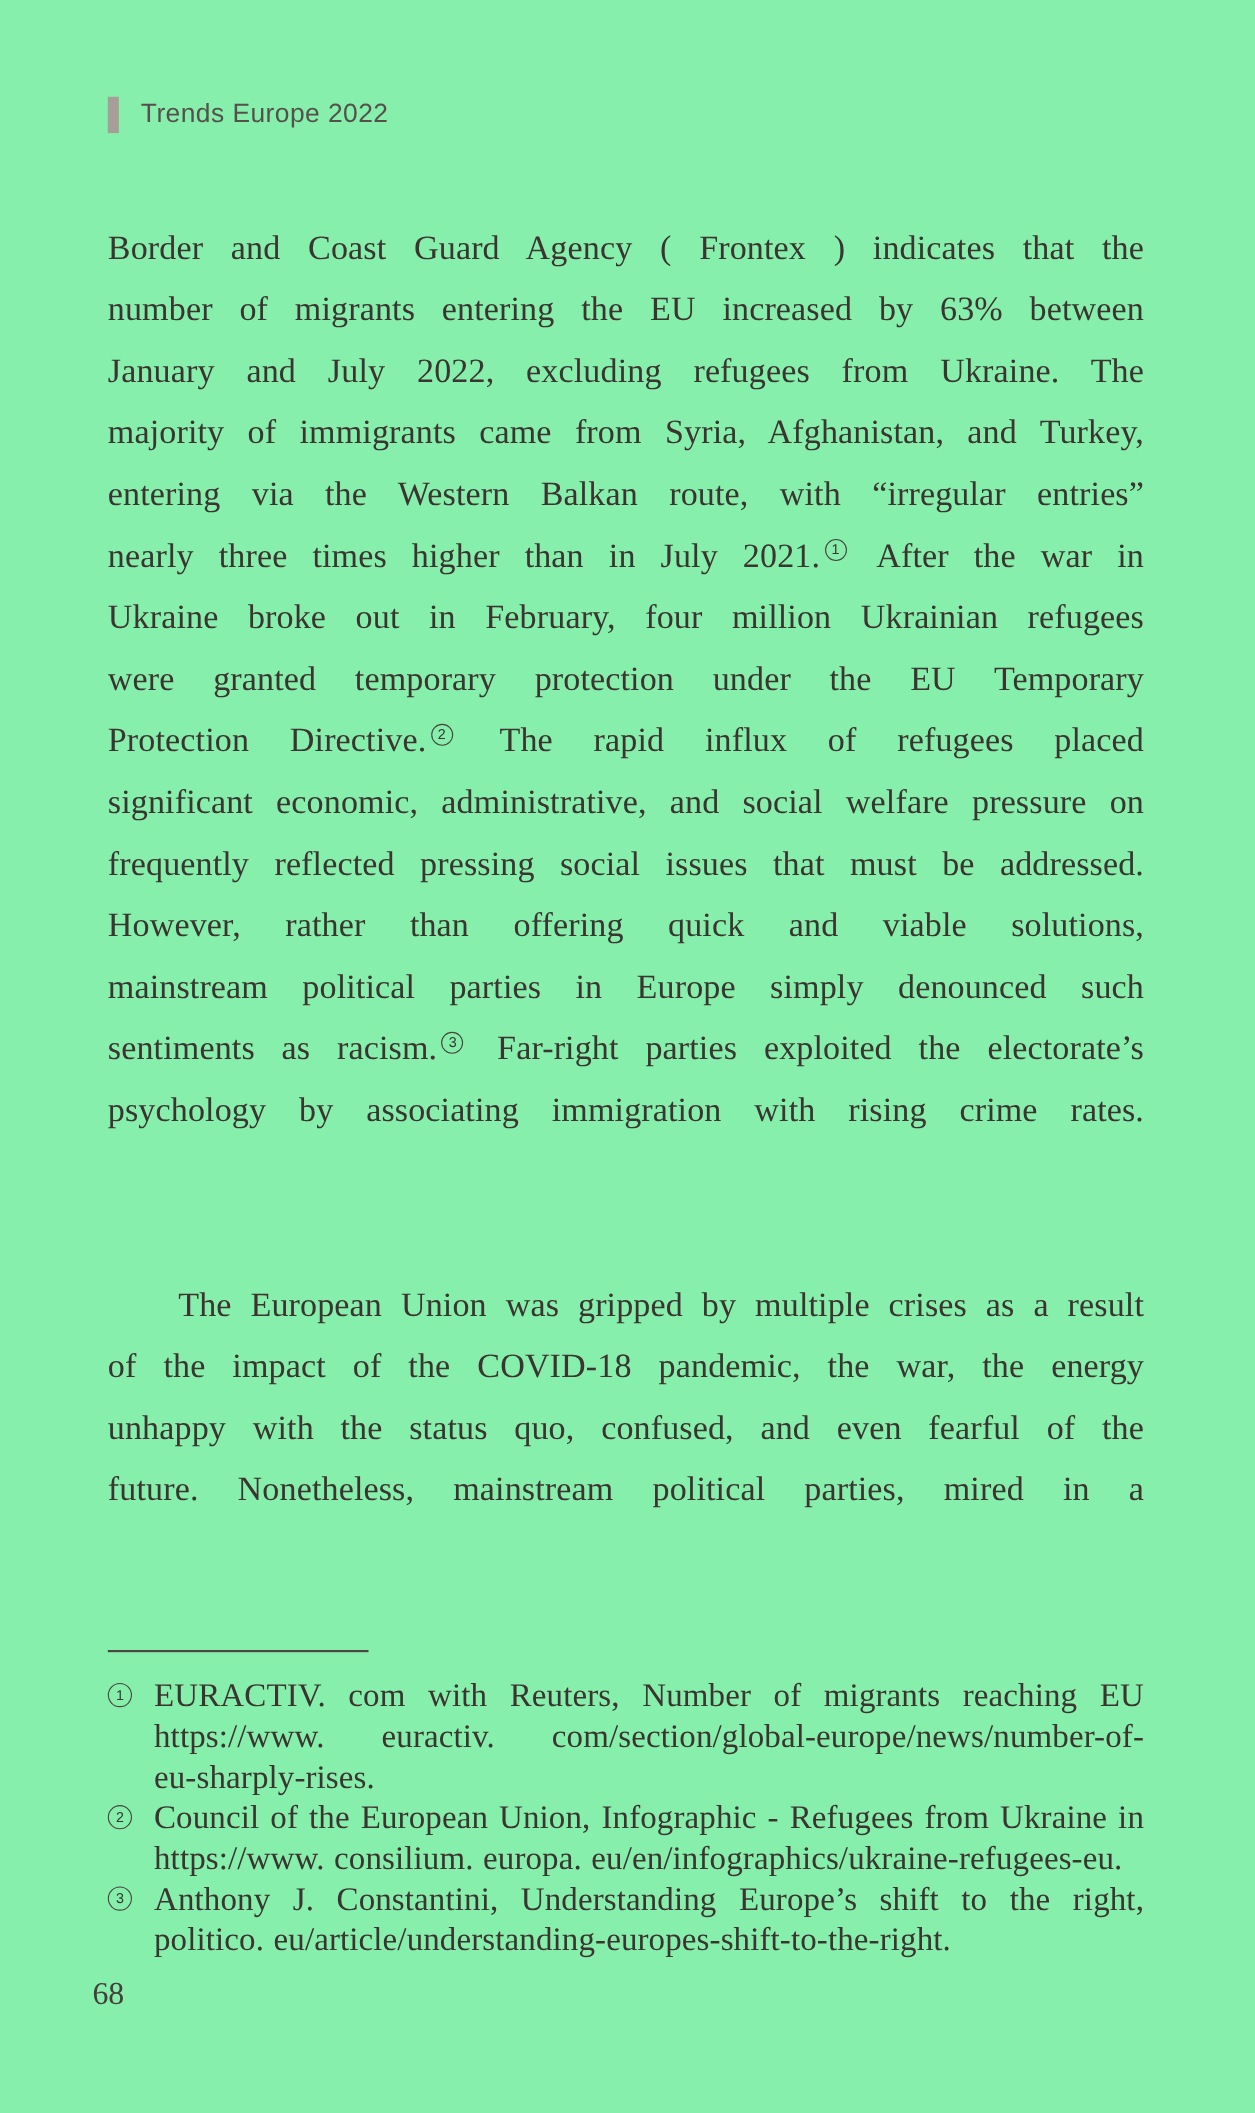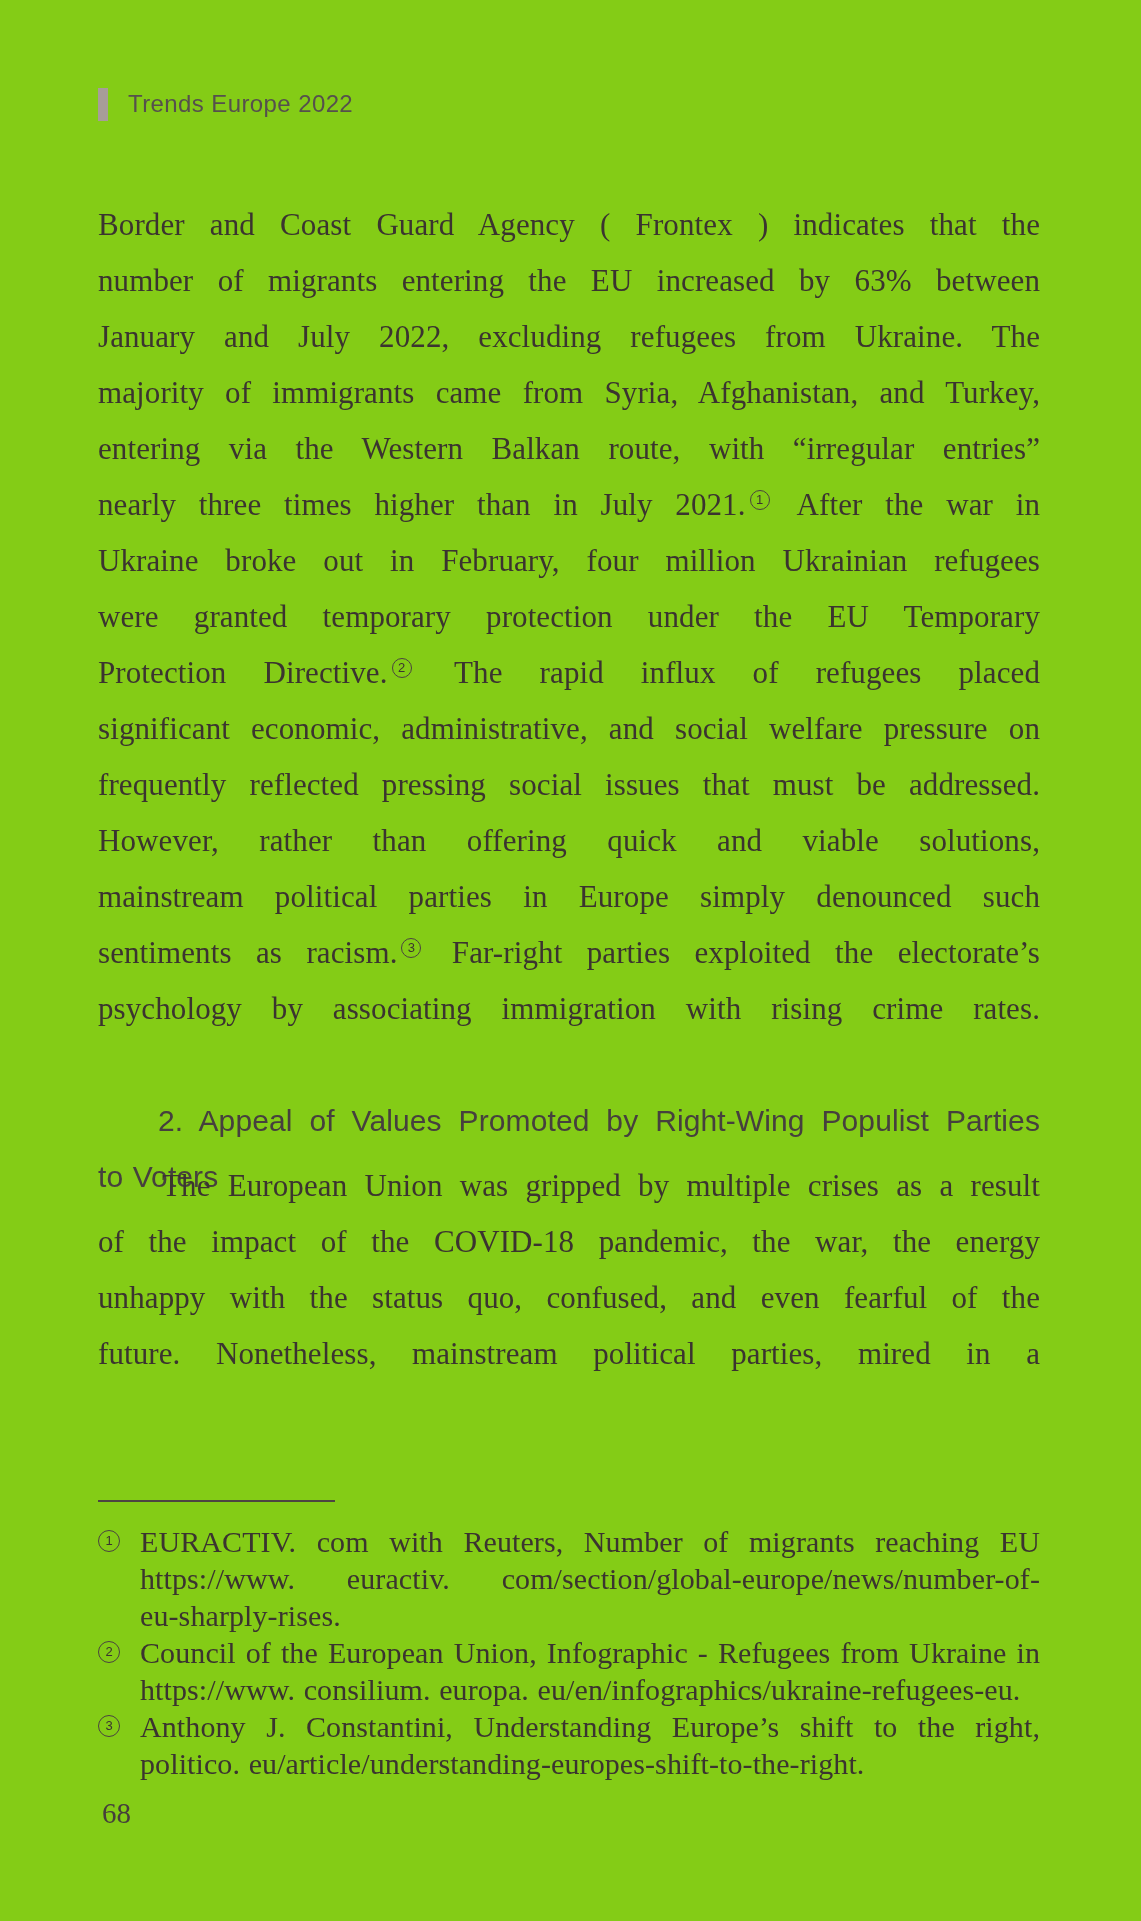--- a/index.html
+++ b/index.html
@@ -1,20 +1,20 @@
 <!DOCTYPE html>
 <html><head>
 <meta charset="utf-8">
 <style>
   html, body { margin: 0; padding: 0; background: #ffffff; }
   .page {
     position: relative;
     width: 1141px;
     height: 1921px;
-    background: #84cc16;
+    background: #86efac;
     font-family: "Liberation Serif", "DejaVu Serif", serif;
     color: #3b3430;
     overflow: hidden;
   }
 
   
   .hdr { position: absolute; left: 98px; top: 86px; height: 36px; }
   .hdr-bar {
     position: absolute; left: 0; top: 2px;
     width: 10px; height: 33px;
@@ -68,21 +68,21 @@
   .footnote .tl { height: 37px; line-height: 37px; font-size: 30px; }
   .fnmark {
     position: absolute; left: 0; top: 7px;
     box-sizing: border-box; width: 22px; height: 22px;
     border: 1px solid #4a433f; border-radius: 50%;
     font-family: "Liberation Sans", "DejaVu Sans", sans-serif;
     font-size: 13px; line-height: 20px; text-align: center;
   }
 
   .pgnum {
-    position: absolute; left: 102px; top: 1797px;
+    position: absolute; left: 84px; top: 1797px;
     font-size: 29px; color: #453e3b;
   }
 </style>
 </head>
 <body>
 
 <div class="page">
 
   <div class="hdr">
     <span class="hdr-bar"></span>
@@ -100,24 +100,20 @@
       <div class="tl just">were granted temporary protection under the EU Temporary</div>
       <div class="tl just">Protection Directive.<span class="ref sup">2</span> The rapid influx of refugees placed</div>
       <div class="tl just">significant economic, administrative, and social welfare pressure on</div>
       <div class="tl just">frequently reflected pressing social issues that must be addressed.</div>
       <div class="tl just">However, rather than offering quick and viable solutions, </div>
       <div class="tl just">mainstream political parties in Europe simply denounced such</div>
       <div class="tl just">sentiments as racism.<span class="ref sup">3</span> Far-right parties exploited the electorate’s</div>
       <div class="tl just">psychology by associating immigration with rising crime rates.</div>
     </section>
 
-  <h2 class="block heading">
-      <div class="tl just" style="text-indent: 60px;">2. Appeal of Values Promoted by Right-Wing Populist Parties</div>
-      <div class="tl">to Voters</div>
-    </h2>
 
   <section class="block para p2">
       <div class="tl just" style="text-indent: 64px;">The European Union was gripped by multiple crises as a result</div>
       <div class="tl just">of the impact of the COVID-18 pandemic, the war, the energy</div>
       <div class="tl just">unhappy with the status quo, confused, and even fearful of the</div>
       <div class="tl just">future. Nonetheless, mainstream political parties, mired in a</div>
     </section>
 
   <div class="fn-sep"></div>
 

